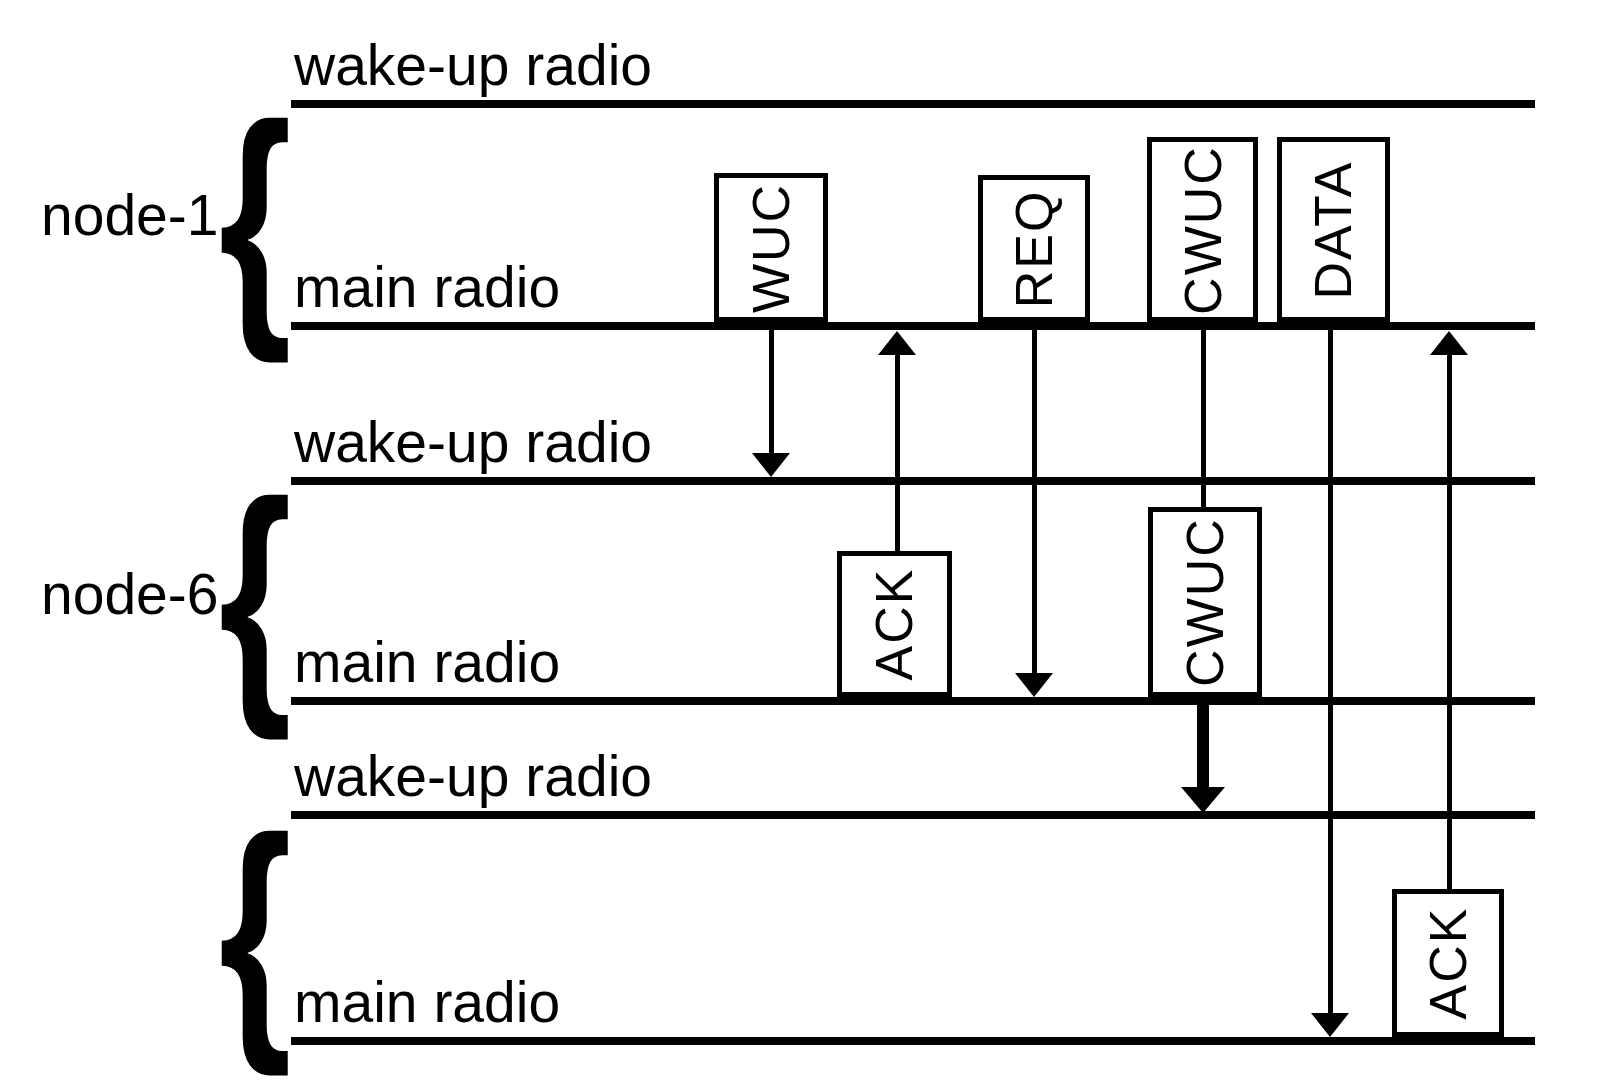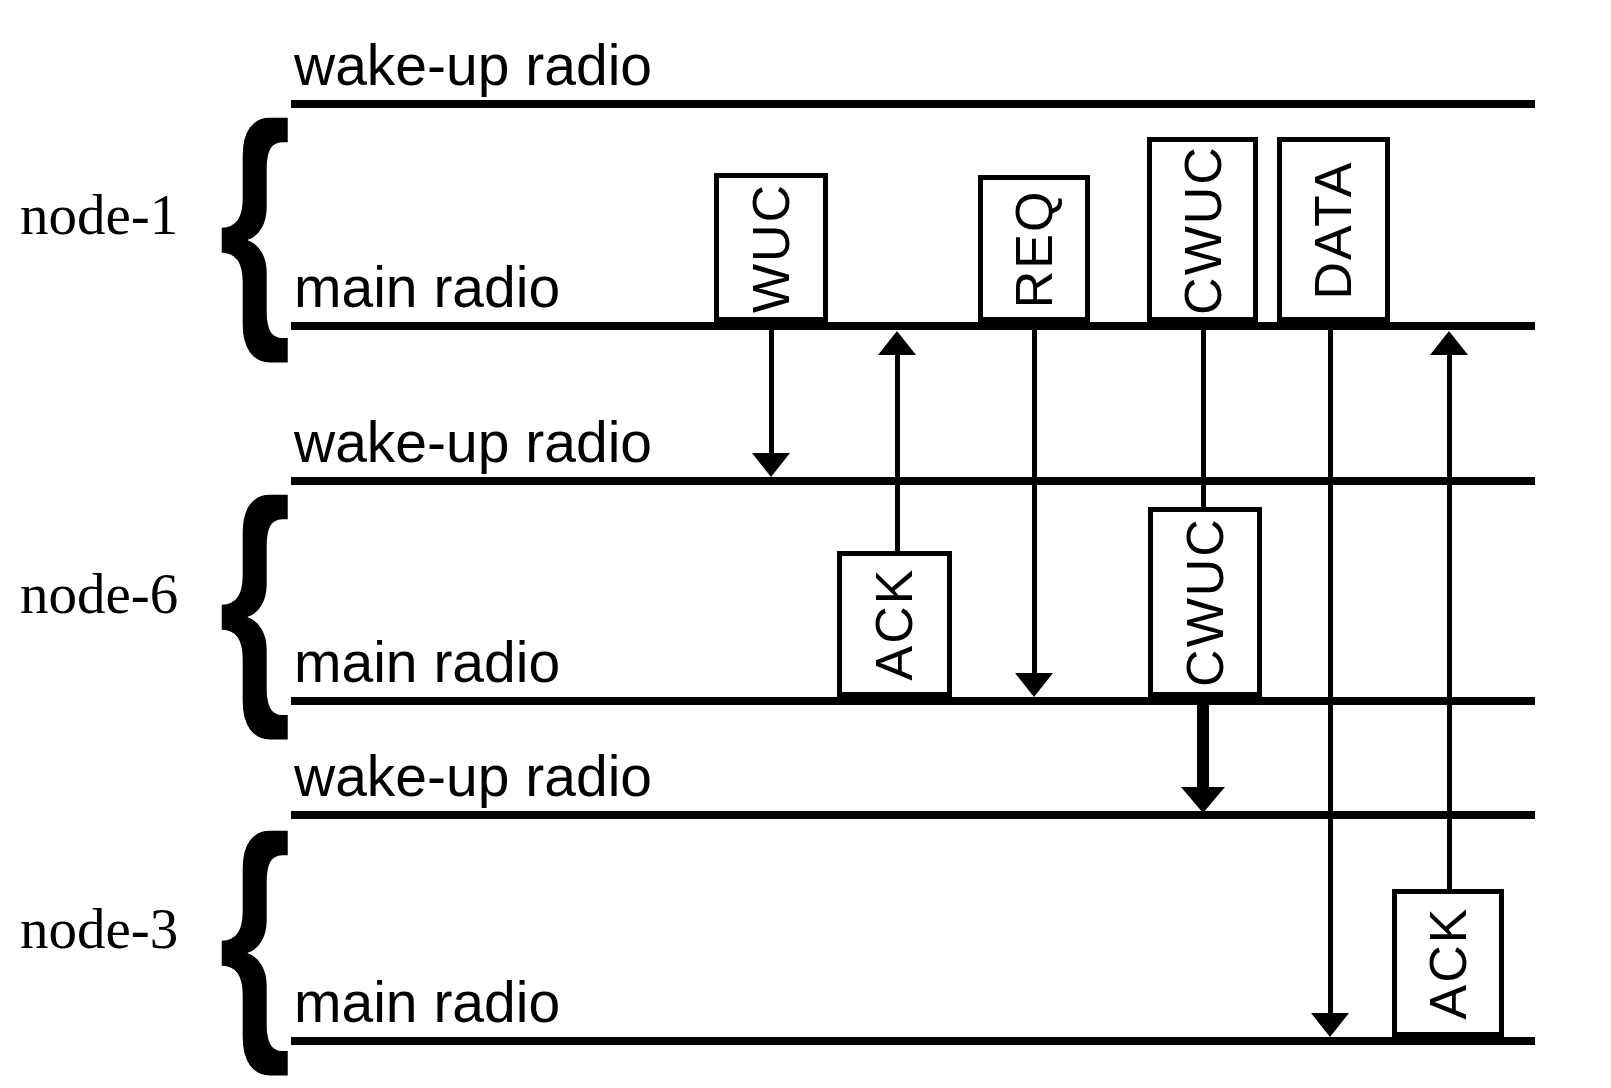--- a/index.html
+++ b/index.html
@@ -24,25 +24,24 @@
   .radio-label {
     position: absolute;
     left: 294px;
     font-size: 57px;
     line-height: 66px;
     white-space: nowrap;
   }
   
   .node-label {
     position: absolute;
-    left: 20px;
+    left: 41px;
     font-size: 57px;
     line-height: 66px;
     white-space: nowrap;
-    font-family: Liberation Serif, serif;
   }
   
   .brace {
     position: absolute;
     left: 222px;
     width: 66px;
     display: flex;
     align-items: center;
     justify-content: center;
     overflow: visible;
@@ -137,21 +136,20 @@
 
   <div class="packet" style="left:837px;top:551px;width:115px;height:146px">
     <span class="vtext">ACK</span>
   </div>
   <div class="packet" style="left:1148px;top:507px;width:114px;height:190px">
     <span class="vtext">CWUC</span>
   </div>
 
   <div class="radio-label" style="top:743px">wake-up radio</div>
   <div class="hline" style="top:811px"></div>
-  <div class="node-label" style="top:896px">node-3</div>
   <div class="brace" style="top:834px;height:191px">
       <span>{</span>
     </div>
   <div class="radio-label" style="top:969px">main radio</div>
   <div class="hline" style="top:1037px"></div>
 
   <div class="packet" style="left:1392px;top:889px;width:112px;height:148px">
     <span class="vtext">ACK</span>
   </div>
 

